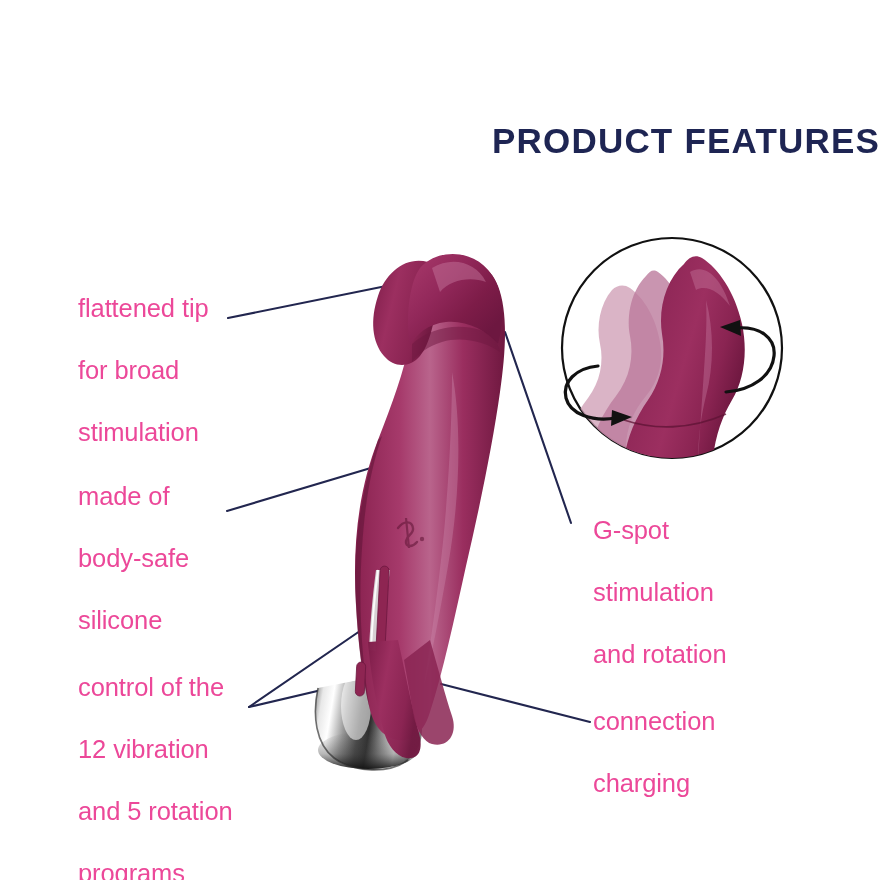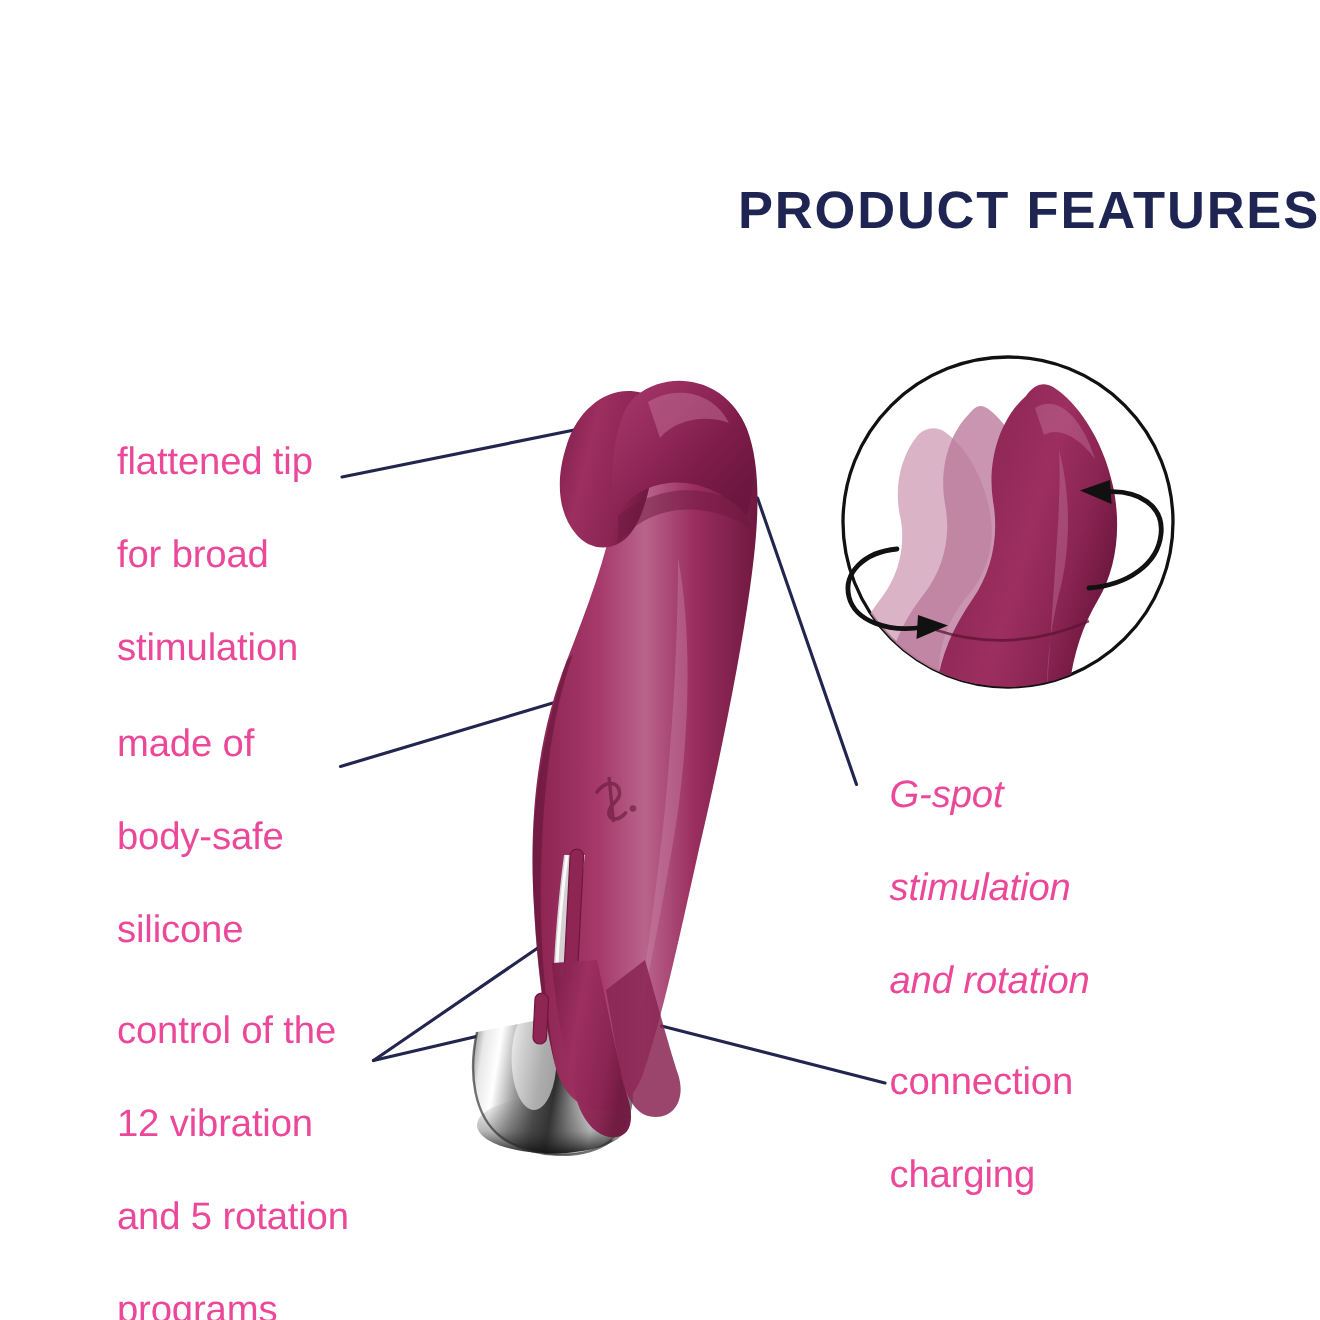--- a/index.html
+++ b/index.html
@@ -32,21 +32,21 @@
     color:#ec4899;
     font-weight:normal;
     letter-spacing:-0.1px;
     white-space:pre-line;
   }
   .label span{display:block;}
 
   .lbl-tip      {left:78px; top:262px; width:215px;}
   .lbl-silicone {left:78px; top:450px; width:215px;}
   .lbl-control  {left:78px; top:641px; width:230px;}
-  .lbl-gspot    {left:593px; top:484px; width:260px;font-style:italic;}
+  .lbl-gspot    {left:593px; top:484px; width:260px;}
   .lbl-magnetic {left:593px; top:675px; width:230px;}
 
   svg.art{position:absolute;left:0;top:0;width:880px;height:880px;}
   .leader{stroke:#22264f;stroke-width:2.1;fill:none;stroke-linecap:round;}
   .inset-ring{stroke:#111111;stroke-width:2.2;fill:#ffffff;}
   .arrow{stroke:#111111;stroke-width:3.2;fill:none;stroke-linecap:round;}
 </style>
 </head>
 <body>
 

